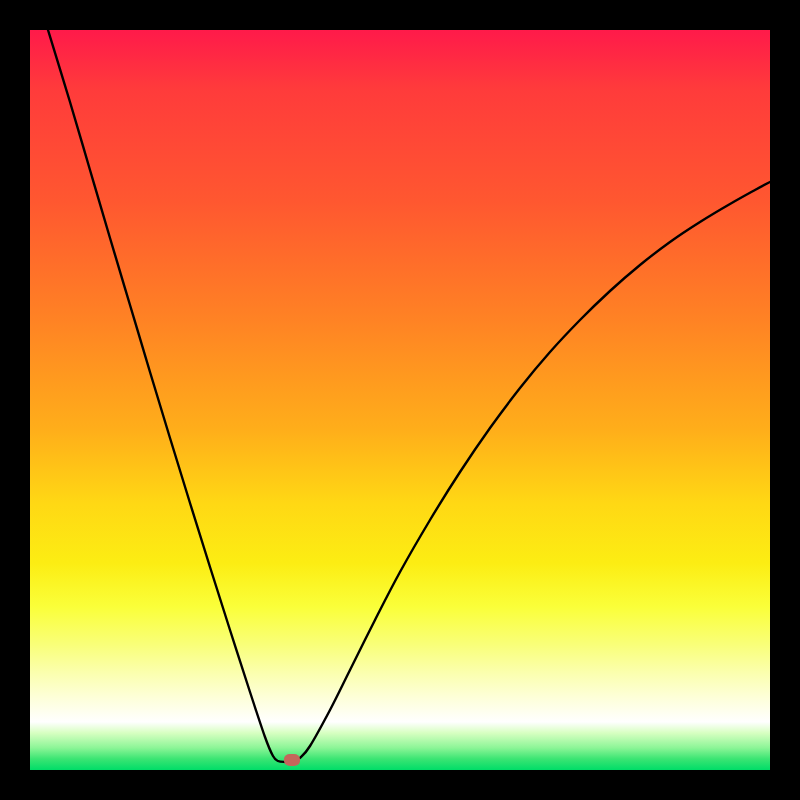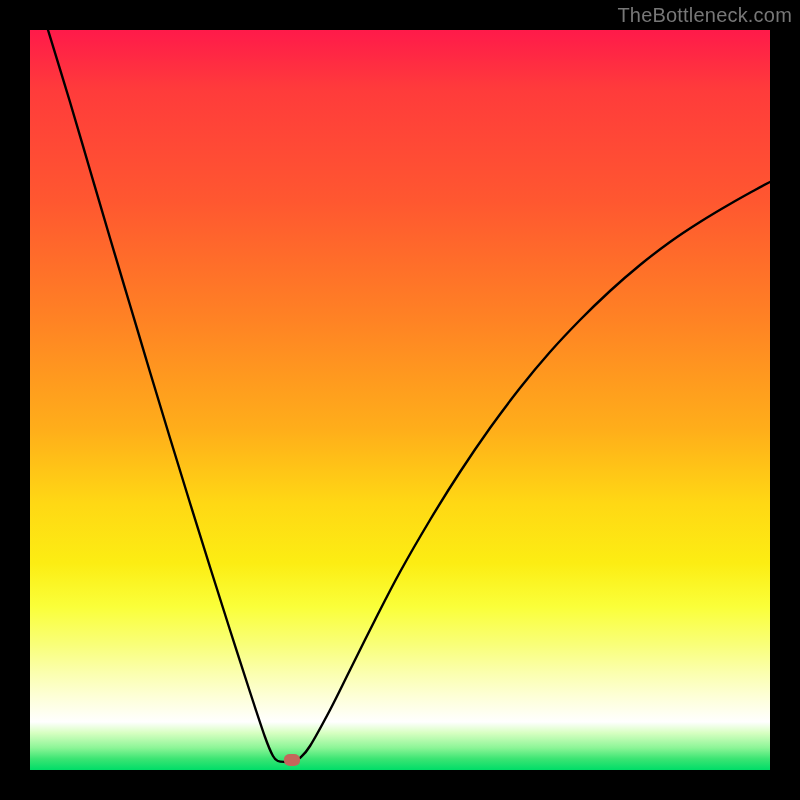--- a/index.html
+++ b/index.html
@@ -83,14 +83,13 @@
 <body>
 
 <div class="frame">
   <div class="plot-area">
     <div class="gradient-bg"></div>
     <svg class="curve-svg" viewBox="0 0 740 740" preserveAspectRatio="none">
       <path fill="none" stroke="#000" stroke-width="2.4" stroke-linejoin="round" stroke-linecap="round" d="M 18 0 C 21.7 12.0, 33.0 48.7, 40 72 C 47.0 95.3, 53.3 117.3, 60 140 C 66.7 162.7, 73.3 185.5, 80 208 C 86.7 230.5, 93.3 252.7, 100 275 C 106.7 297.3, 113.3 319.8, 120 342 C 126.7 364.2, 133.3 386.2, 140 408 C 146.7 429.8, 153.3 451.5, 160 473 C 166.7 494.5, 173.3 515.8, 180 537 C 186.7 558.2, 193.3 579.2, 200 600 C 206.7 620.8, 214.2 644.2, 220 662 C 225.8 679.8, 231.2 696.3, 235 707 C 238.8 717.7, 240.8 722.0, 243 726 C 245.2 730.0, 245.8 730.0, 248 731 C 250.2 732.0, 253.5 731.8, 256 732 C 258.5 732.2, 260.7 732.7, 263 732 C 265.3 731.3, 267.2 730.7, 270 728 C 272.8 725.3, 275.0 724.0, 280 716 C 285.0 708.0, 293.3 692.7, 300 680 C 306.7 667.3, 312.5 655.0, 320 640 C 327.5 625.0, 336.7 606.3, 345 590 C 353.3 573.7, 360.8 558.7, 370 542 C 379.2 525.3, 390.0 506.7, 400 490 C 410.0 473.3, 420.0 457.3, 430 442 C 440.0 426.7, 450.0 412.0, 460 398 C 470.0 384.0, 480.0 370.7, 490 358 C 500.0 345.3, 510.0 333.3, 520 322 C 530.0 310.7, 540.0 300.2, 550 290 C 560.0 279.8, 570.0 270.2, 580 261 C 590.0 251.8, 600.0 243.2, 610 235 C 620.0 226.8, 630.0 219.2, 640 212 C 650.0 204.8, 660.0 198.3, 670 192 C 680.0 185.7, 690.8 179.3, 700 174 C 709.2 168.7, 718.3 163.7, 725 160 C 731.7 156.3, 737.5 153.3, 740 152 " id="curve-path"></path>
     </svg>
     <div class="dot" id="marker-dot" style="left: 262px; top: 730px; background: rgb(196, 102, 91);"></div>
   </div>
-  <div class="watermark">TheBottleneck.com</div>
 </div>
 
 </body></html>

